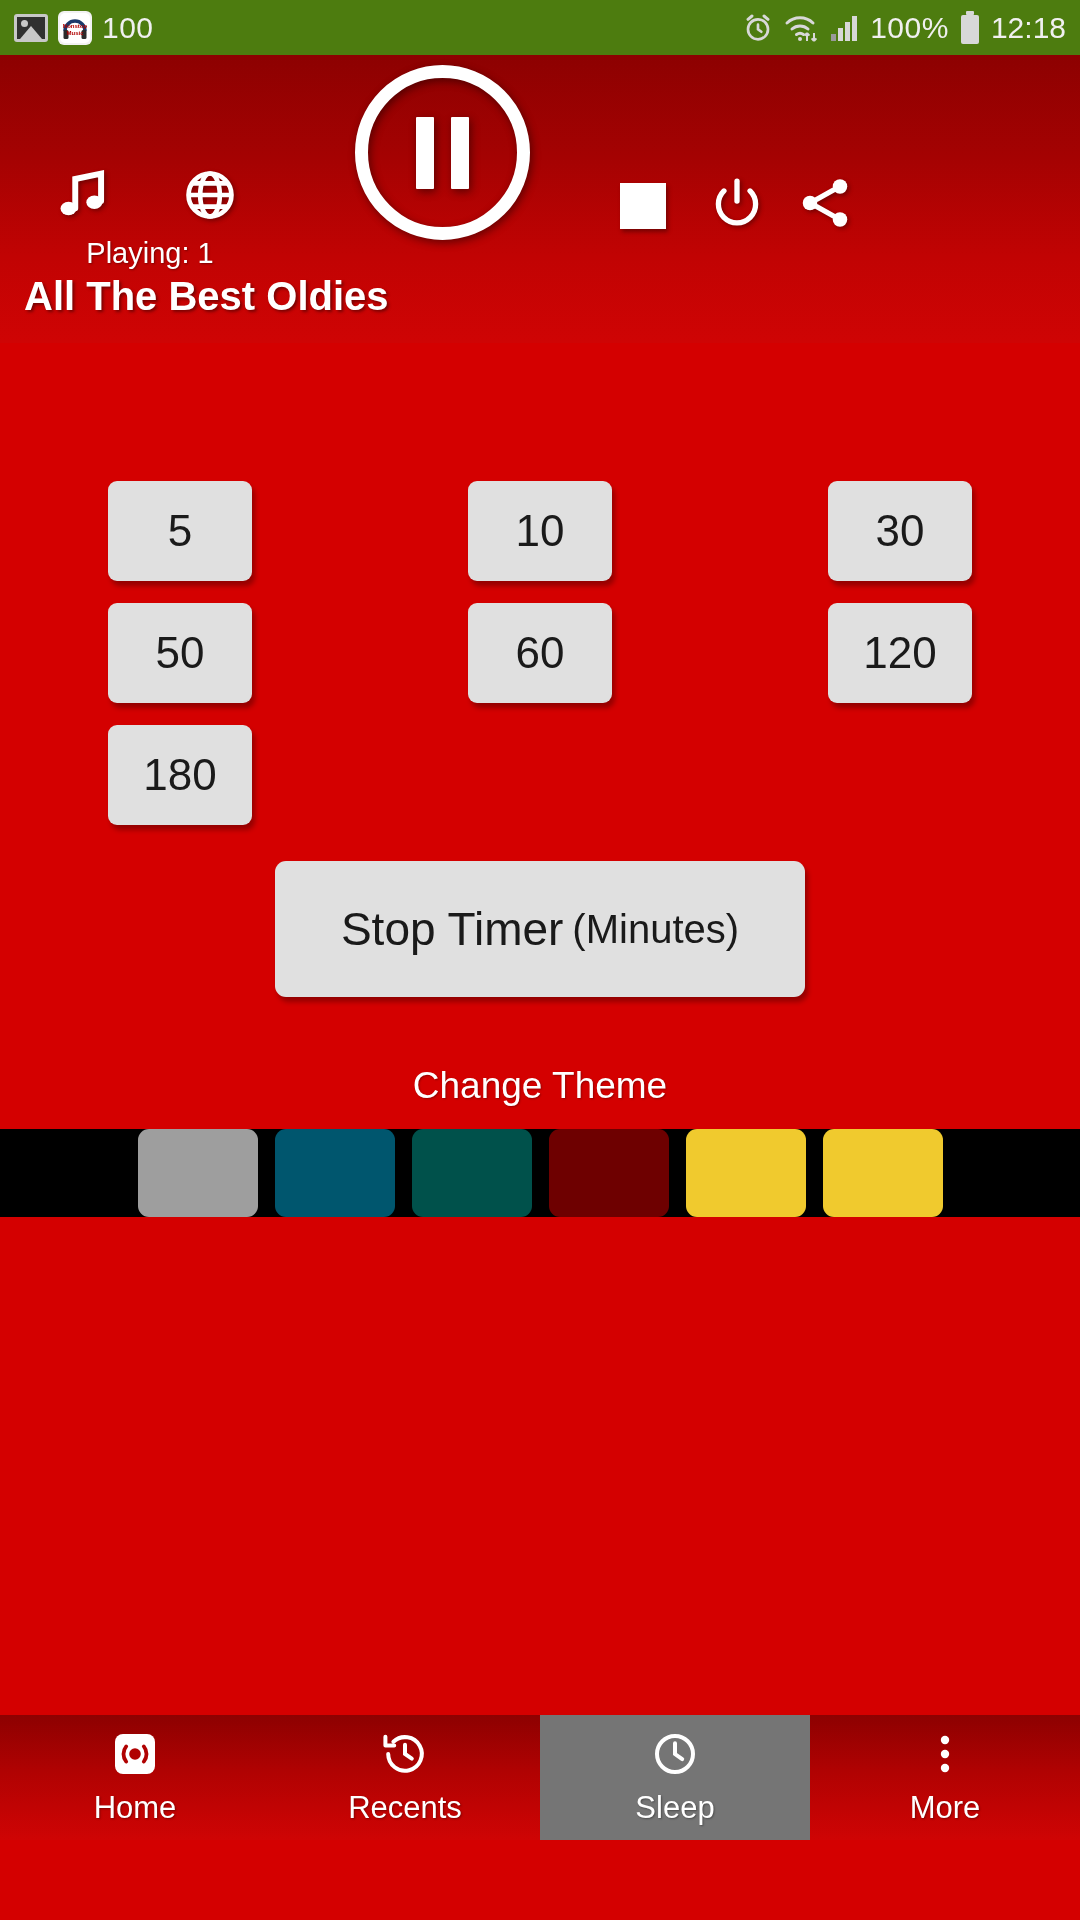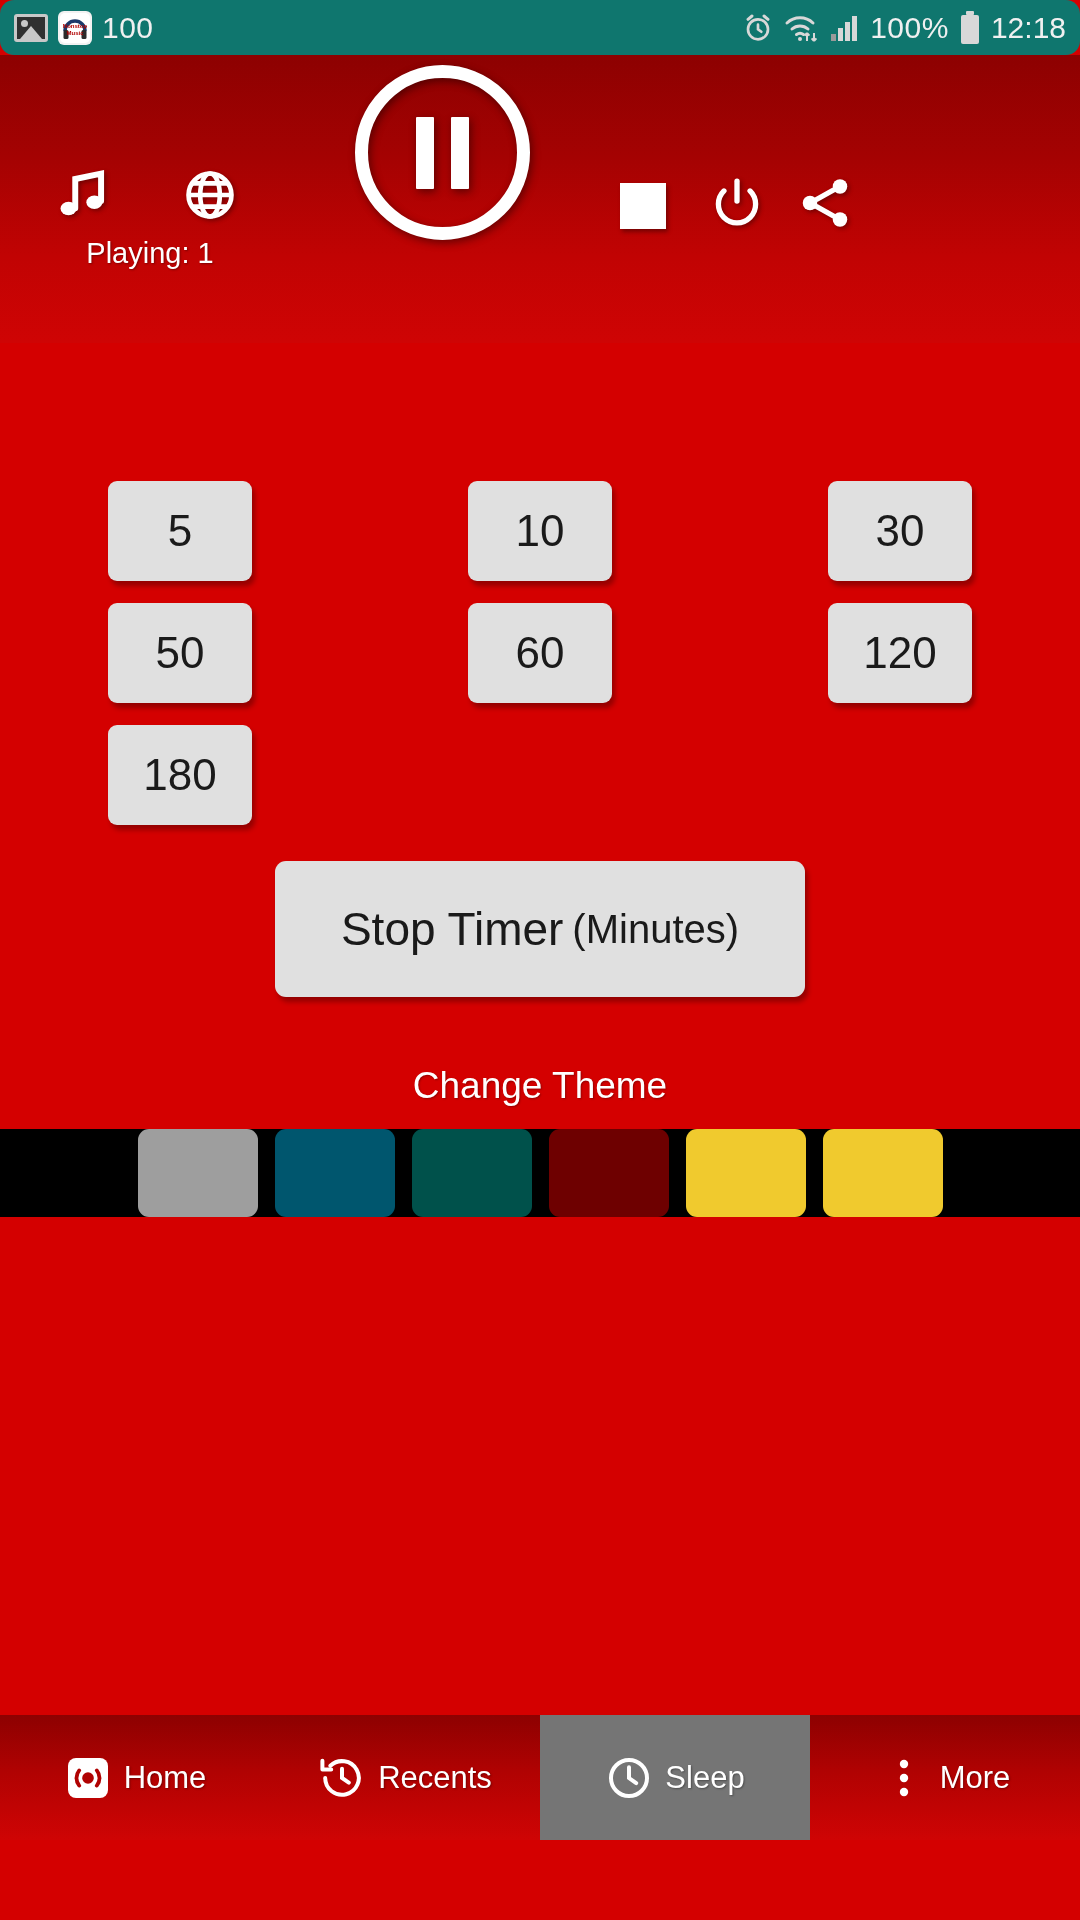--- a/index.html
+++ b/index.html
@@ -5,24 +5,23 @@
   * { margin:0; padding:0; box-sizing:border-box; }
   html, body {
     width:1080px; height:1920px;
     background:#d40000;
     font-family:"Liberation Sans", sans-serif;
     overflow:hidden;
   }
 
   
   .statusbar{
-    height:55px; background:#0f766e;
+    height:55px; background:#4d7c0f;
     display:flex; align-items:center; justify-content:space-between;
     padding:0 14px;
-    border-radius:14px;
   }
   .sb-left{ display:flex; align-items:center; gap:10px; }
   .sb-right{ display:flex; align-items:center; gap:10px; }
   .sb-text{ color:#f0f0f0; font-size:30px; letter-spacing:0.5px; }
   .sb-time{ color:#f0f0f0; font-size:30px; }
   .ic-gallery{
     width:34px;height:28px;border:3px solid #c8c8c8;border-radius:3px;
     position:relative; overflow:hidden; background:#303030;
   }
   .ic-gallery:after{
@@ -121,21 +120,21 @@
     cursor:pointer;
   }
 
   
   .nav{
     position:absolute; left:0; bottom:0; width:1080px; height:125px;
     display:flex;
     background:linear-gradient(to bottom,#8d0101 0%,#b00202 45%,#cf0404 100%);
   }
   .nav-item{
-    flex:1; display:flex; flex-direction:row;
+    flex:1; display:flex; flex-direction:column;
     align-items:center; justify-content:center; gap:12px;
     cursor:pointer;
   }
   .nav-item.active{ background:#757575; }
   .nav-label{ color:#fff; font-size:31px; text-shadow:1px 1px 2px rgba(0,0,0,.35); }
   .nav-ic{ height:48px; display:flex; align-items:center; justify-content:center; }
 </style>
 </head>
 <body>
 
@@ -220,20 +219,21 @@
 
   <div class="ic-share">
     <svg width="60" height="60" viewBox="0 0 24 24" style="filter:drop-shadow(2px 2px 2px rgba(0,0,0,.35));">
       <circle cx="18" cy="5.4" r="2.9" fill="#fff"></circle>
       <circle cx="6" cy="12" r="2.9" fill="#fff"></circle>
       <circle cx="18" cy="18.6" r="2.9" fill="#fff"></circle>
       <path d="M15.4 6.8L8.6 10.6M8.6 13.4l6.8 3.8" stroke="#fff" stroke-width="2.1" stroke-linecap="round"></path>
     </svg>
   </div>
 
+  <div class="station">All The Best Oldies</div>
 </div>
 
 <div class="main">
 
   <div class="grid">
     <button class="tbtn">5</button>
     <button class="tbtn">10</button>
     <button class="tbtn">30</button>
     <button class="tbtn">50</button>
     <button class="tbtn">60</button>

